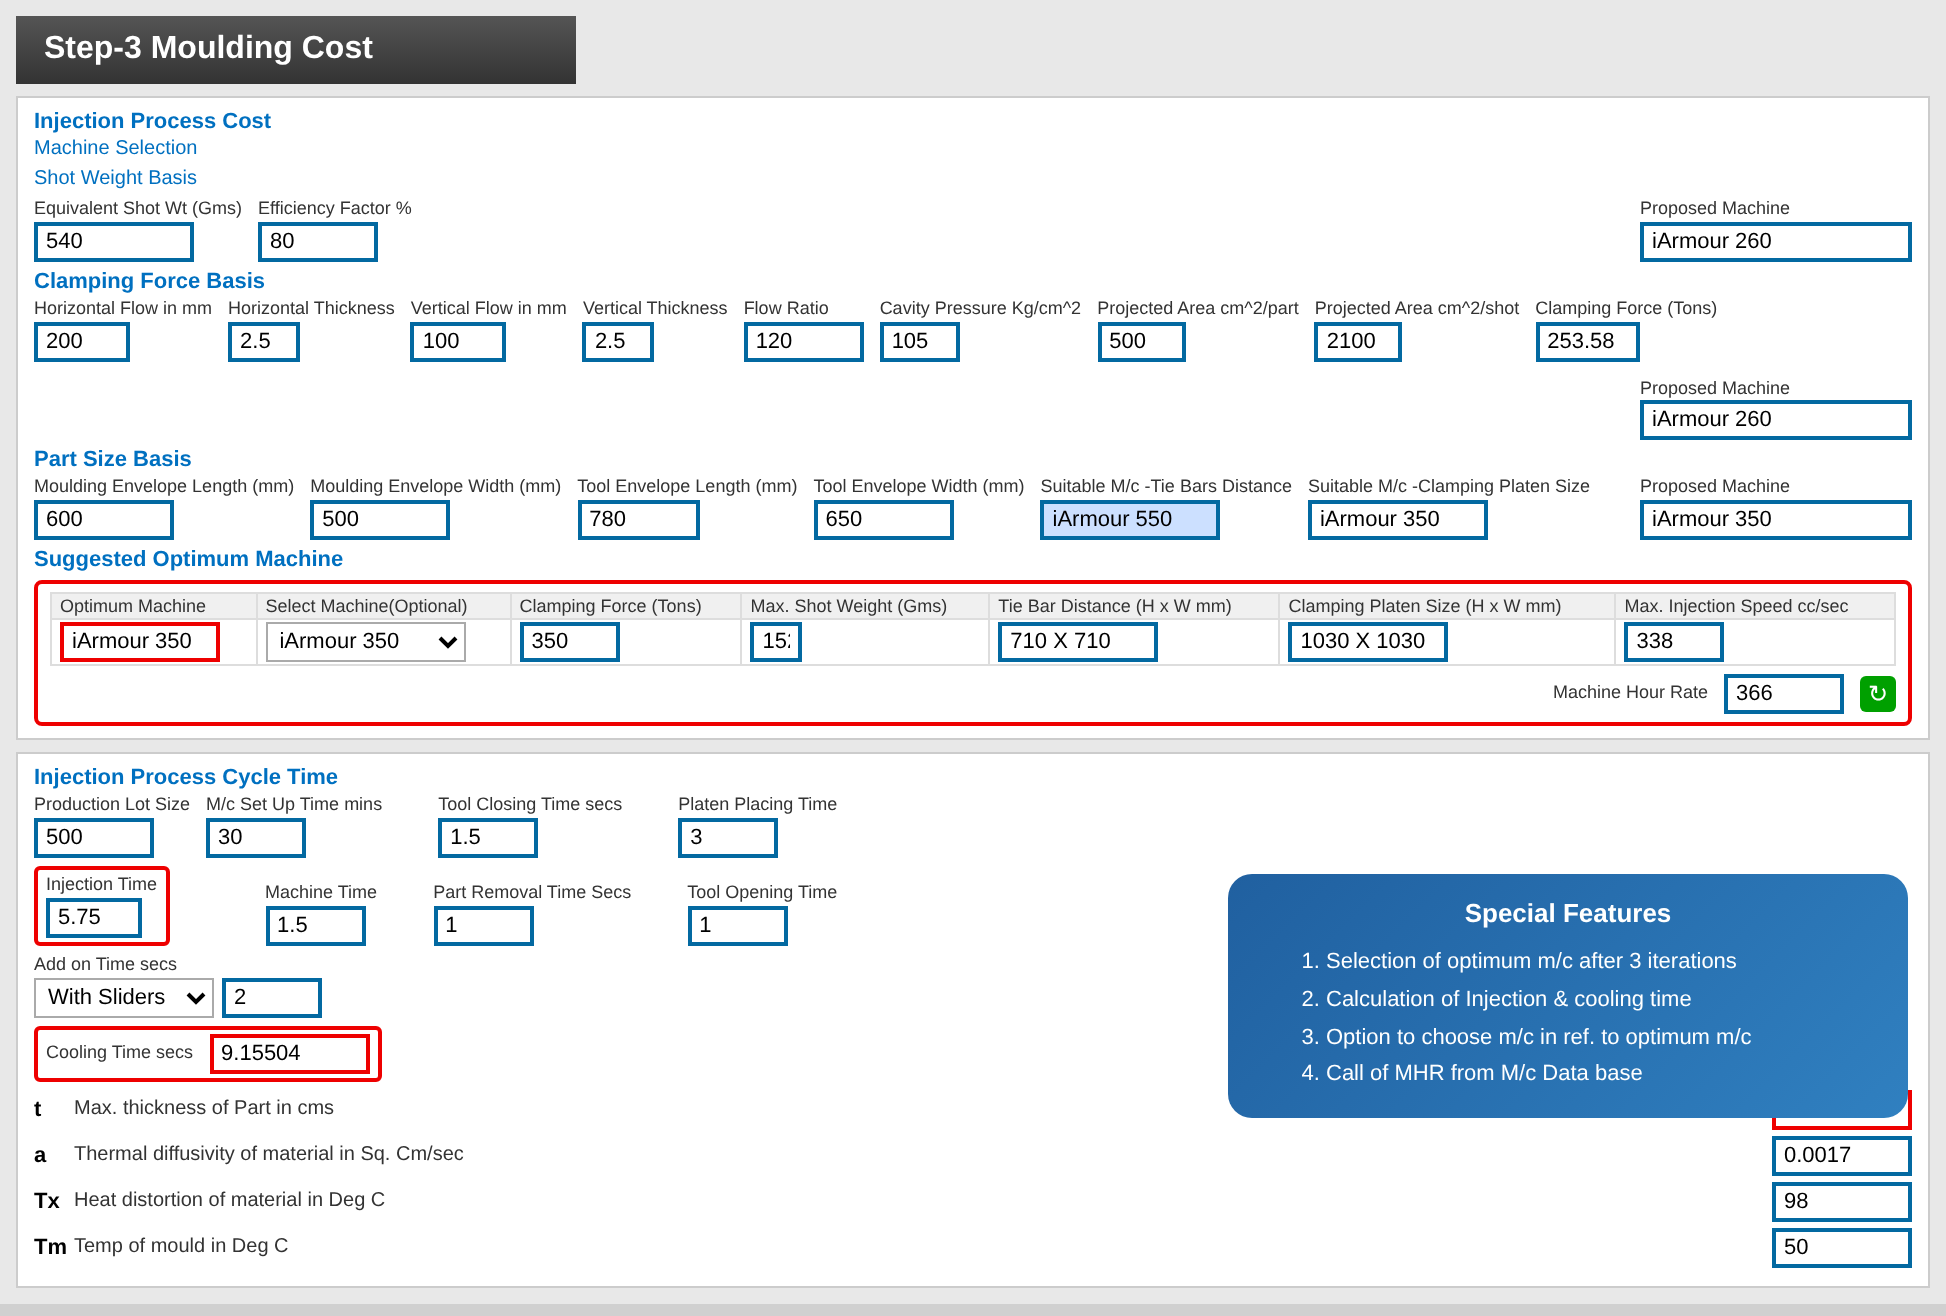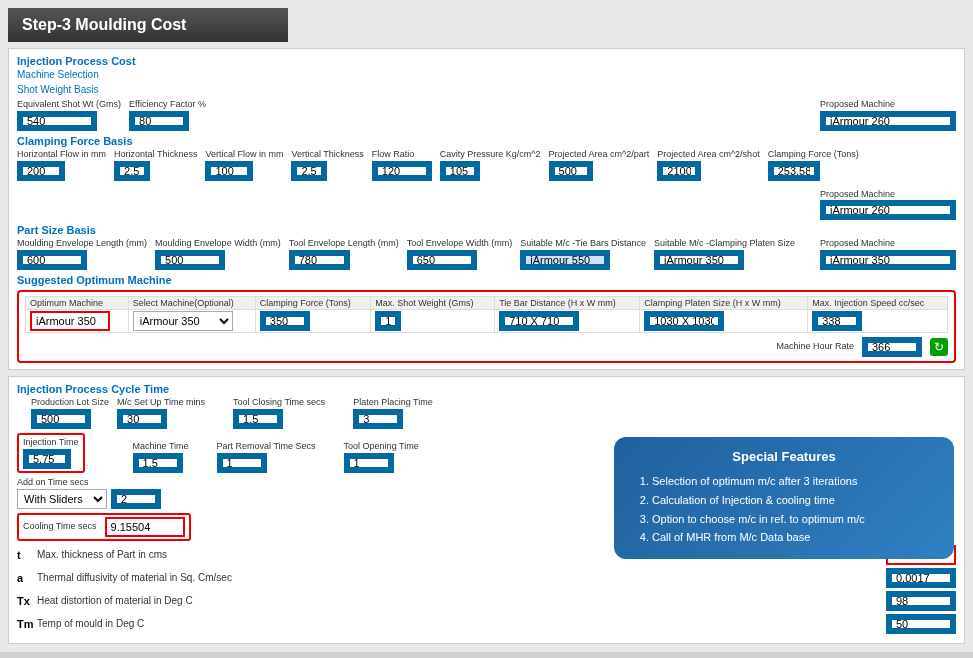--- a/index.html
+++ b/index.html
@@ -52,21 +52,21 @@
     }
 
     .field-label {
       font-size: 9px;
       color: #333;
       margin-bottom: 1px;
       line-height: 1.2;
     }
 
     input[type="text"] {
-      border: 6px solid #0369a1;
+      border: 2px solid #0369a1;
       padding: 2px 4px;
       font-size: 11px;
       height: 20px;
       background: white;
     }
 
     input[type="text"].highlighted {
       background: #cce0ff;
     }
 
@@ -142,21 +142,21 @@
       border: 2px solid #e00;
       border-radius: 3px;
       padding: 2px 4px;
     }
 
     
     .special-features {
       background: linear-gradient(135deg, #2060a0, #3080c0);
       color: white;
       border-radius: 12px;
-      padding: 12px 18px;
+      padding: 12px 29px;
       position: absolute;
       right: 10px;
       top: 60px;
       width: 340px;
       z-index: 10;
     }
 
     .special-features h3 {
       font-size: 13px;
       font-weight: bold;
@@ -340,21 +340,21 @@
         <input type="text" style="width: 60px;" value="366">
         <span class="green-icon">↻</span>
       </div>
     </div>
   </div>
 
   
   <div class="cycle-section">
     <div class="section-label">Injection Process Cycle Time</div>
 
-    <div class="form-row" style="margin-bottom:4px;margin-left:14px;">
+    <div class="form-row" style="margin-bottom:4px;">
       <div class="field-group">
         <span class="field-label">Production Lot Size</span>
         <input type="text" style="width: 60px;" value="500">
       </div>
       <div class="field-group">
         <span class="field-label">M/c Set Up Time  mins</span>
         <input type="text" style="width: 50px;" value="30">
       </div>
       <div class="field-group" style="margin-left:20px;">
         <span class="field-label">Tool Closing Time secs</span>

